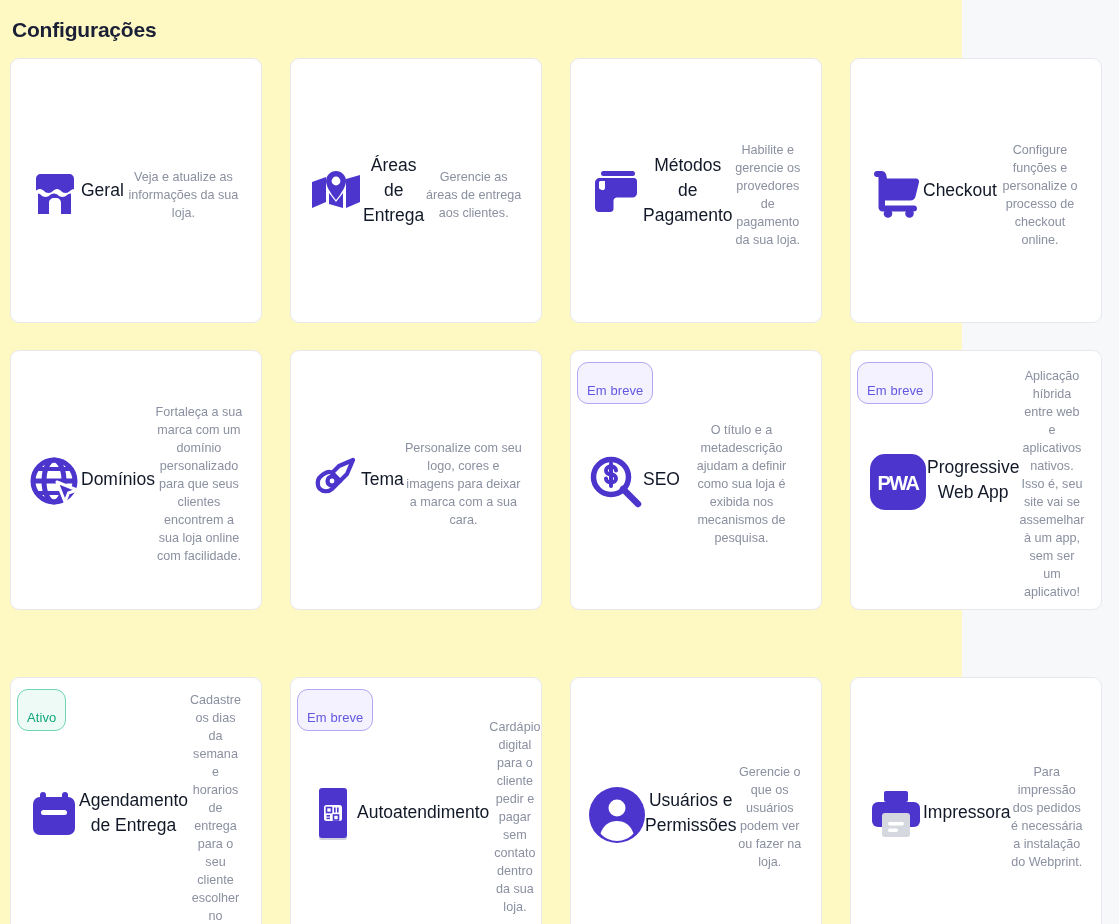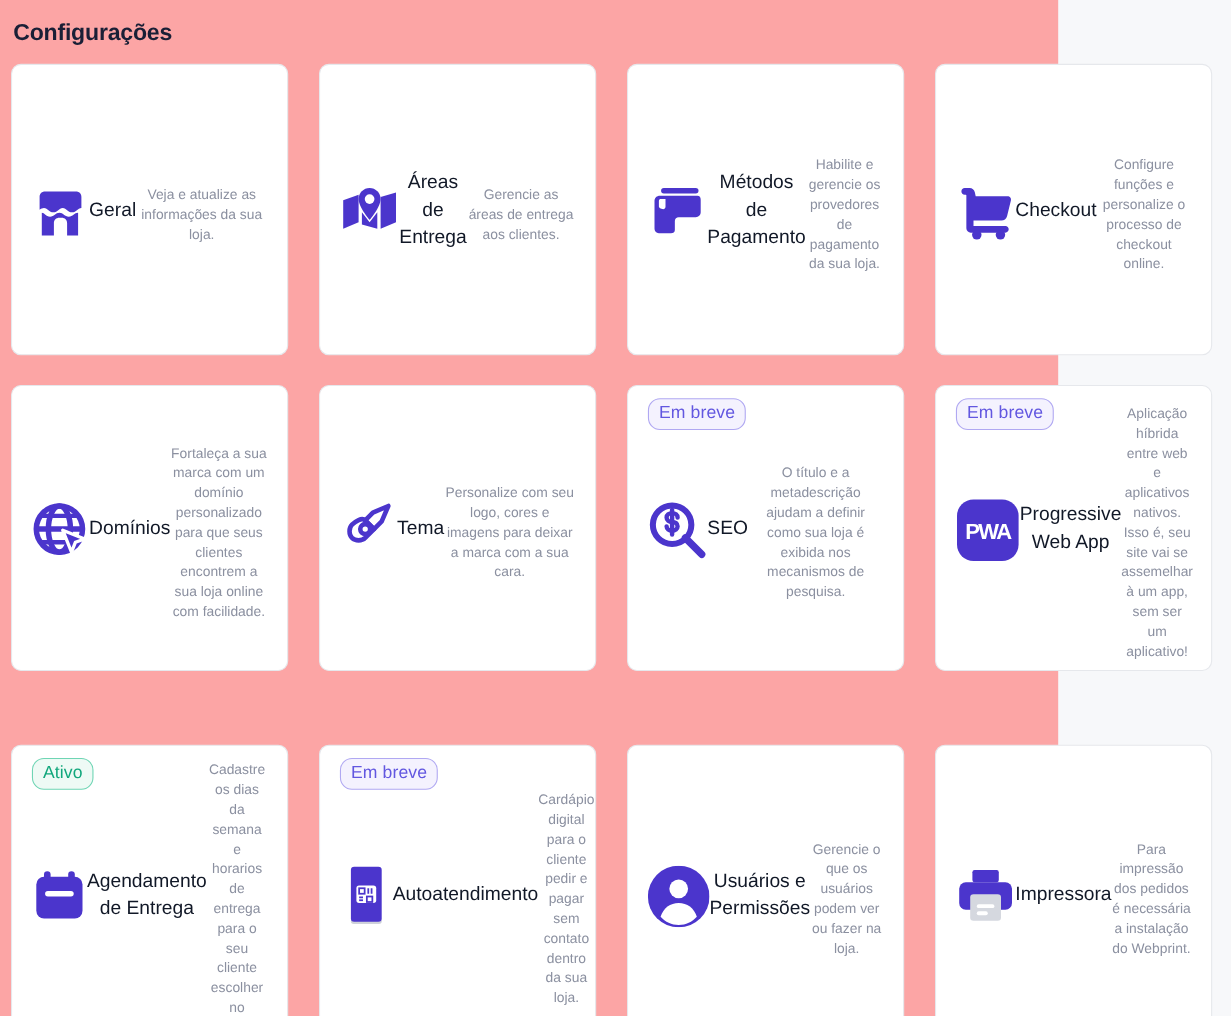--- a/index.html
+++ b/index.html
@@ -9,21 +9,21 @@
     height: 924px;
     background: #f7f8fa;
     font-family: "Liberation Sans", sans-serif;
     overflow: hidden;
   }
 
   #page {
     width: 962px;
     height: 924px;
     position: relative;
-    background: #fca5a5;
+    background: #fef9c3;
     padding: 0;
   }
 
   .page-title {
     font-size: 21px;
     font-weight: bold;
     color: #1a1f36;
     letter-spacing: -0.2px;
     padding: 15px 0 0 12px;
     height: 58px;
@@ -52,24 +52,24 @@
     cursor: pointer;
   }
 
   .row1 .card { height: 265px; }
   .row2 .card { height: 260px; }
   .row3 .card { height: 272px; margin-top: 40px; }
 
   .badge {
     position: absolute;
     top: 11px;
-    left: 18px;
-    font-size: 16px;
+    left: 6px;
+    font-size: 13px;
     line-height: 1;
-    padding: 5px 9px 6px 9px;
+    padding: 21px 9px 6px 9px;
     border-radius: 11px;
     letter-spacing: 0.1px;
     white-space: nowrap;
   }
   .badge.soon {
     color: #6257e0;
     border: 1px solid #b0a8f2;
     background: #f4f2fe;
   }
   .badge.active {

